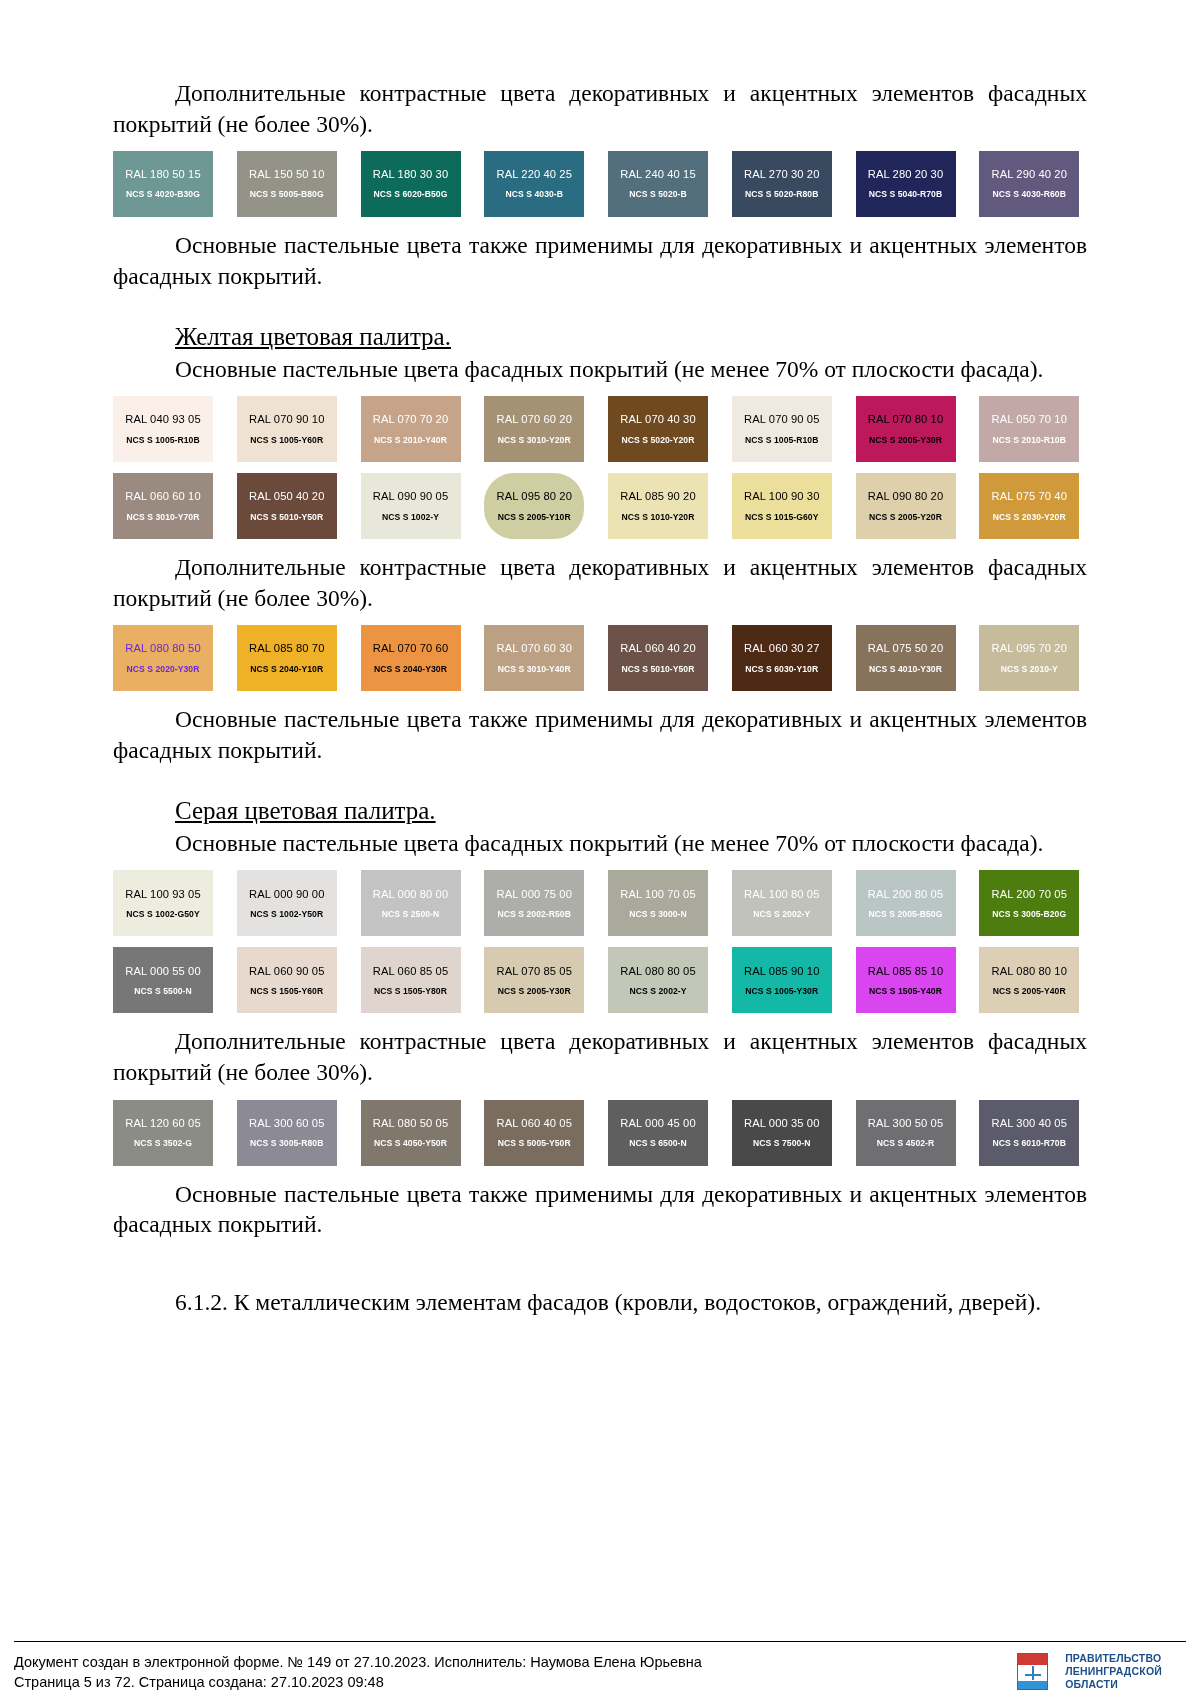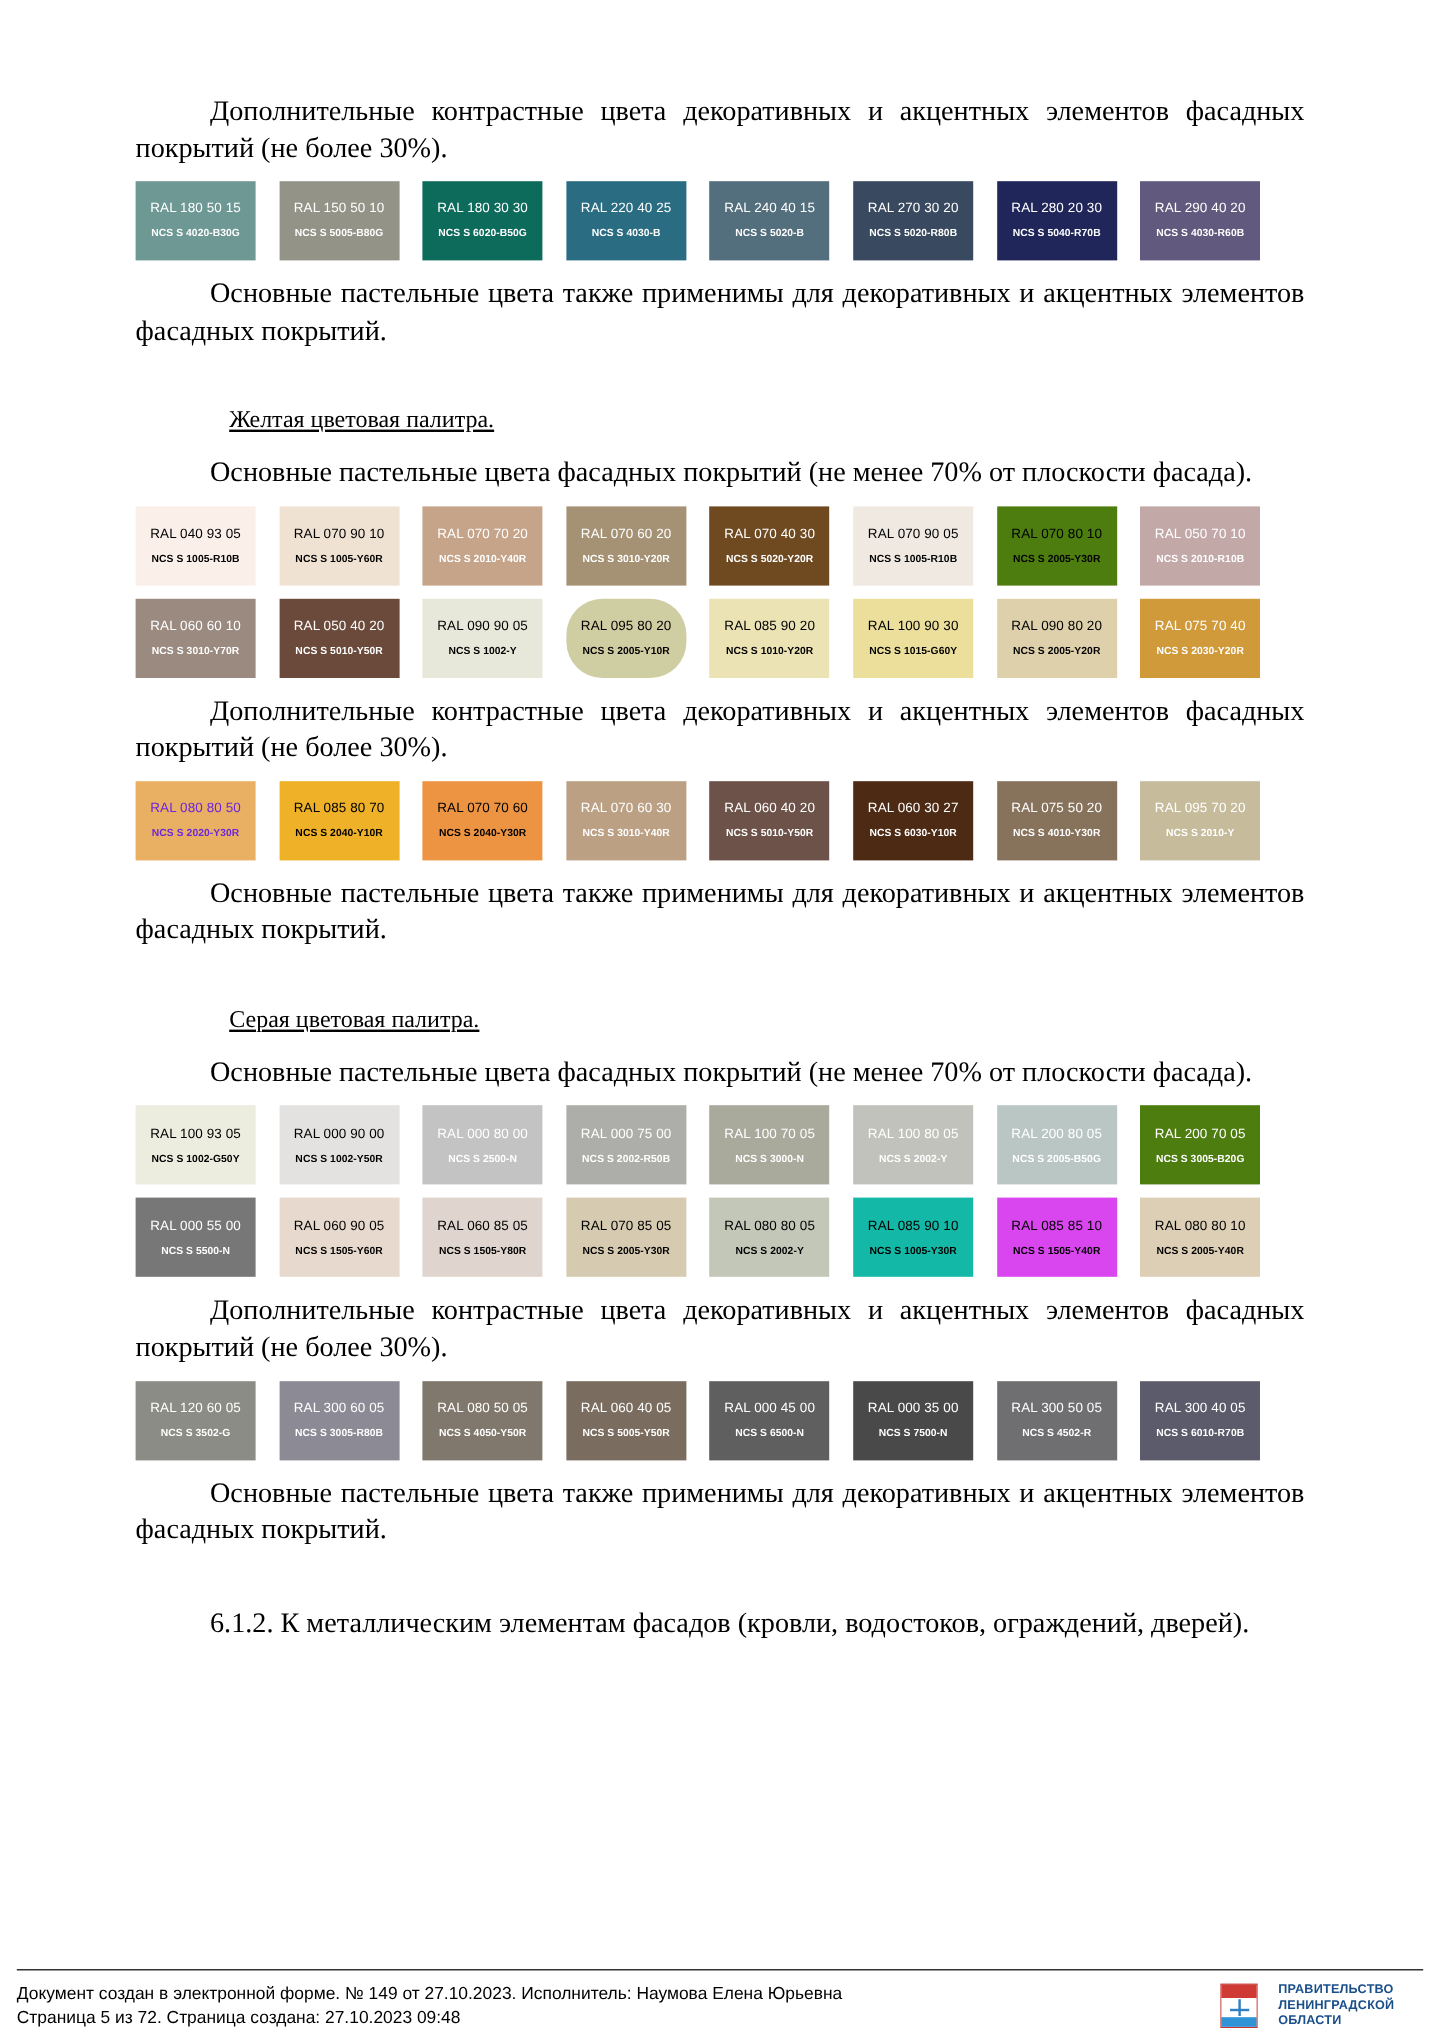--- a/index.html
+++ b/index.html
@@ -22,33 +22,33 @@
     font-size:23.5px;
     line-height:1.30;
     margin:0 0 0 0;
     text-align:justify;
     text-indent:62px;
     hyphens:none;
   }
   .spacer-md { height:17px; }
   .spacer-lg { height:30px; }
   .palette-title {
-    font-size:20px;
+    font-size:25px;
     line-height:1.30;
-    margin:16px;
+    margin:0;
     text-indent:62px;
   }
   .palette-title span.u {
     text-decoration:underline;
     text-underline-offset:2px;
   }
   
   .swatch-row {
     display:flex;
-    gap:0px;
+    gap:16px;
     margin:0;
     text-align:center;
   }
   .swatch-row .cell {
     width:119.6px;
     display:flex;
     justify-content:flex-start;
   }
   .swatch {
     width:100px;
@@ -248,21 +248,21 @@
           <div class="ncs">NCS S 5020-Y20R</div>
         </div>
       </div>
       <div class="cell">
         <div class="swatch" style="background: rgb(239, 233, 225); color: rgb(0, 0, 0);">
           <div class="ral">RAL 070 90 05</div>
           <div class="ncs">NCS S 1005-R10B</div>
         </div>
       </div>
       <div class="cell">
-        <div class="swatch" style="background: #4d7c0f; color: rgb(0, 0, 0);">
+        <div class="swatch" style="background: #be185d; color: rgb(0, 0, 0);">
           <div class="ral">RAL 070 80 10</div>
           <div class="ncs">NCS S 2005-Y30R</div>
         </div>
       </div>
       <div class="cell">
         <div class="swatch" style="background: rgb(195, 168, 168); color: rgb(255, 255, 255);">
           <div class="ral">RAL 050 70 10</div>
           <div class="ncs">NCS S 2010-R10B</div>
         </div>
       </div>

